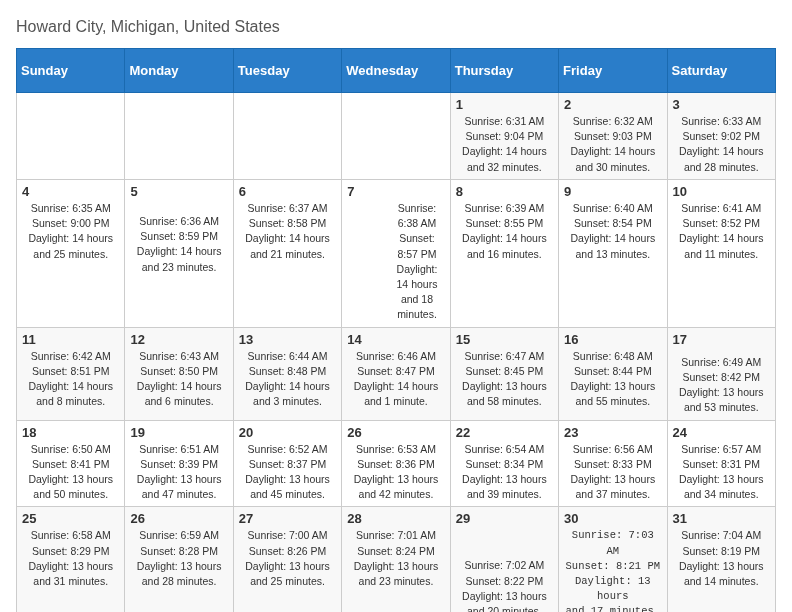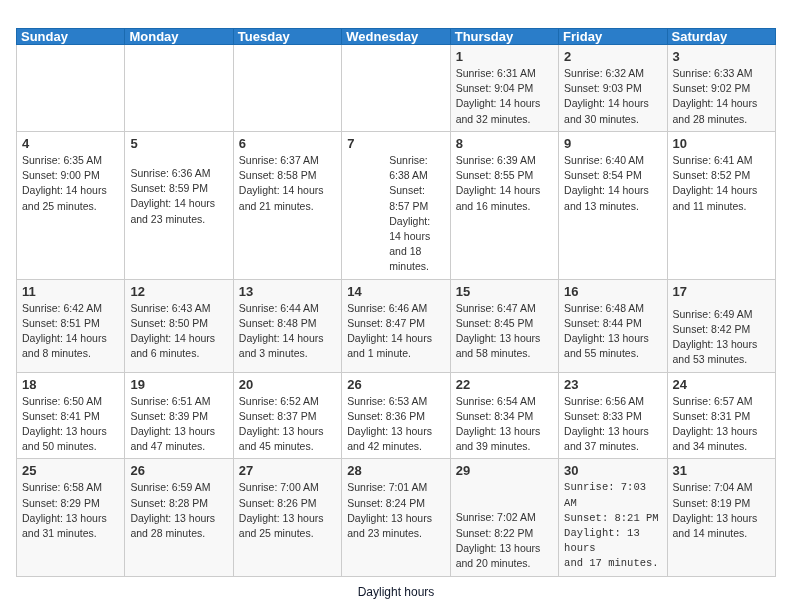--- a/index.html
+++ b/index.html
@@ -63,21 +63,21 @@
     table {
       width: 100%;
       border-collapse: collapse;
       table-layout: fixed;
     }
     thead tr th {
       background-color: #2a7dc9;
       color: #fff;
       font-size: 13px;
       font-weight: bold;
-      padding: 0 4px;
+      padding: 14px 4px;
       text-align: left;
       border: 1px solid #1a6ab0;
     }
     tbody tr td {
       border: 1px solid #ccc;
       vertical-align: top;
       padding: 4px 5px;
       font-size: 11px;
       color: #333;
       height: 80px;
@@ -89,30 +89,32 @@
     .day-number {
       font-weight: bold;
       font-size: 13px;
       margin-bottom: 2px;
       display: block;
     }
     .day-info {
       font-size: 10.5px;
       line-height: 1.45;
       color: #333;
+      text-align: center;
     }
     .empty-cell {
       background: #fff !important;
     }
   </style>
 </head>
 <body>
 
 <div class="header-section">
   <div class="title-block">
+    <div class="subtitle">Howard City, Michigan, United States</div>
   </div>
 </div>
 
 <table>
   <thead>
     <tr>
     <th>Sunday</th>
         <th>Monday</th>
         <th>Tuesday</th>
         <th>Wednesday</th>

